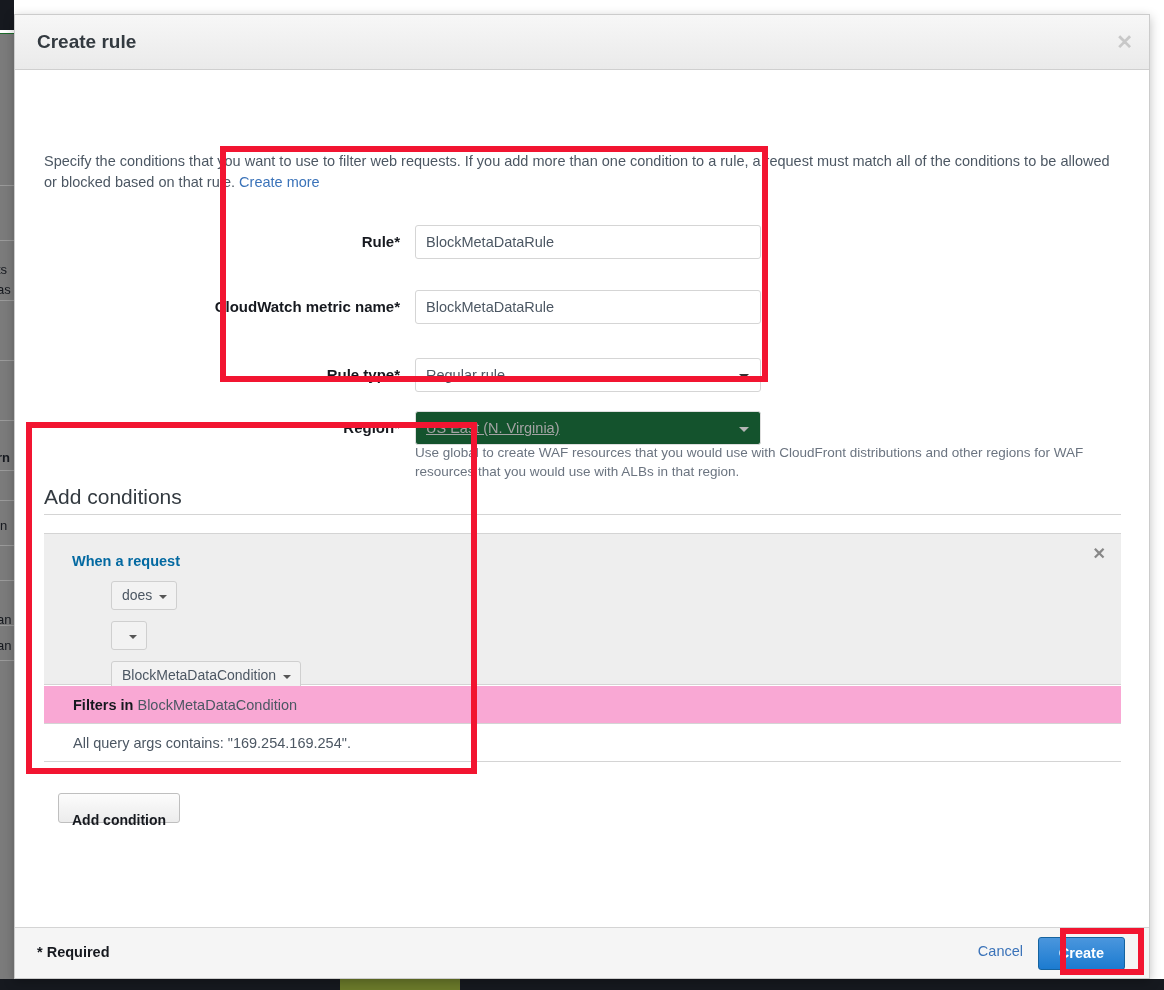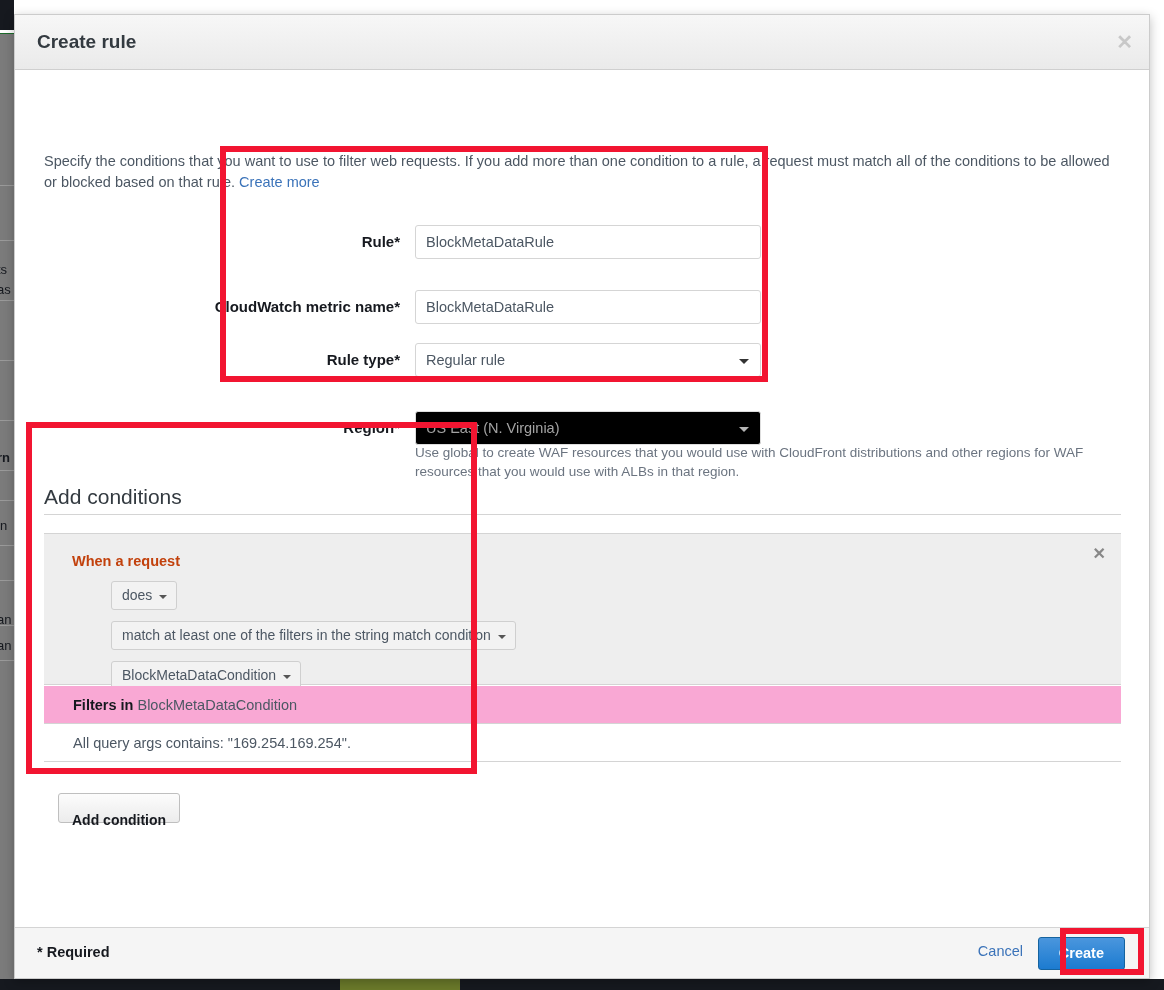--- a/index.html
+++ b/index.html
@@ -92,21 +92,21 @@
     border: 1px solid #d5d5d5; border-radius: 3px;
     background: #ffffff;
     font-size: 14.5px; color: #4c5763;
     padding: 0 10px; line-height: 32px;
   }
   .form-control.select {
     background: #fff;
     padding-right: 28px;
   }
   .form-control.disabled {
-    background: #000000; color: #a3a3a3; border-color: #dedede;
+    background: #14532d; color: #a3a3a3; border-color: #dedede; text-decoration: underline;
   }
   .caret {
     position: absolute; right: 11px; top: 15px;
     width: 0; height: 0;
     border-left: 5px solid transparent;
     border-right: 5px solid transparent;
     border-top: 5px solid #333;
   }
   .caret.dim { border-top-color: #b5b5b5; }
 
@@ -132,21 +132,21 @@
     border-top: 1px solid #d4d4d4;
     border-bottom: 1px solid #d4d4d4;
   }
   .cond-close {
     position: absolute; right: 15px; top: 12px;
     font-size: 16px; color: #888; font-weight: bold; cursor: pointer;
     line-height: 1;
   }
   .when-label {
     position: absolute; left: 28px; top: 19px;
-    font-size: 14.5px; font-weight: bold; color: #c2410c;
+    font-size: 14.5px; font-weight: bold; color: #0369a1;
   }
   .btn-dd {
     position: absolute;
     height: 29px;
     background: #f2f2f2;
     border: 1px solid #cfcfcf; border-radius: 3px;
     font-size: 14px; color: #4c5763;
     padding: 0 24px 0 10px;
     line-height: 27px;
     cursor: pointer;
@@ -275,21 +275,21 @@
 
     <div id="form-rows">
         <div class="form-row" style="top: 155px;">
           <div class="form-label">Rule*</div>
           <div class="form-control"><span>BlockMetaDataRule</span></div>
         </div>
         <div class="form-row" style="top: 220px;">
           <div class="form-label">CloudWatch metric name*</div>
           <div class="form-control"><span>BlockMetaDataRule</span></div>
         </div>
-        <div class="form-row" style="top: 273px;">
+        <div class="form-row" style="top: 288px;">
           <div class="form-label">Rule type*</div>
           <div class="form-control select"><span>Regular rule</span><span class="caret"></span></div>
         </div>
         <div class="form-row" style="top: 341px;">
           <div class="form-label">Region*</div>
           <div class="form-control select disabled"><span>US East (N. Virginia)</span><span class="caret dim"></span></div>
         </div>
       </div>
 
     <div class="help-text">Use global to create WAF resources that you would use with CloudFront distributions and other regions for WAF resources that you would use with ALBs in that region.</div>
@@ -297,21 +297,21 @@
     <div class="section-title">Add conditions</div>
     <div class="section-rule"></div>
 
     <div class="cond-panel">
       <div class="cond-close">✕</div>
       <div class="when-label">When a request</div>
       <div class="btn-dd" id="dd0" style="left:45px; top:47px;">
         <span>does</span><span class="cr"></span>
       </div>
       <div class="btn-dd" id="dd1" style="left:45px; top:87px;">
-        <span>match at least one of the filters in the string match condition</span><span class="cr"></span>
+        <span class="cr"></span>
       </div>
       <div class="btn-dd" id="dd2" style="left:45px; top:127px;">
         <span>BlockMetaDataCondition</span><span class="cr"></span>
       </div>
     </div>
 
     <div class="filters-head">
       <div class="ft">
         <b>Filters in</b>
         <span>BlockMetaDataCondition</span>

